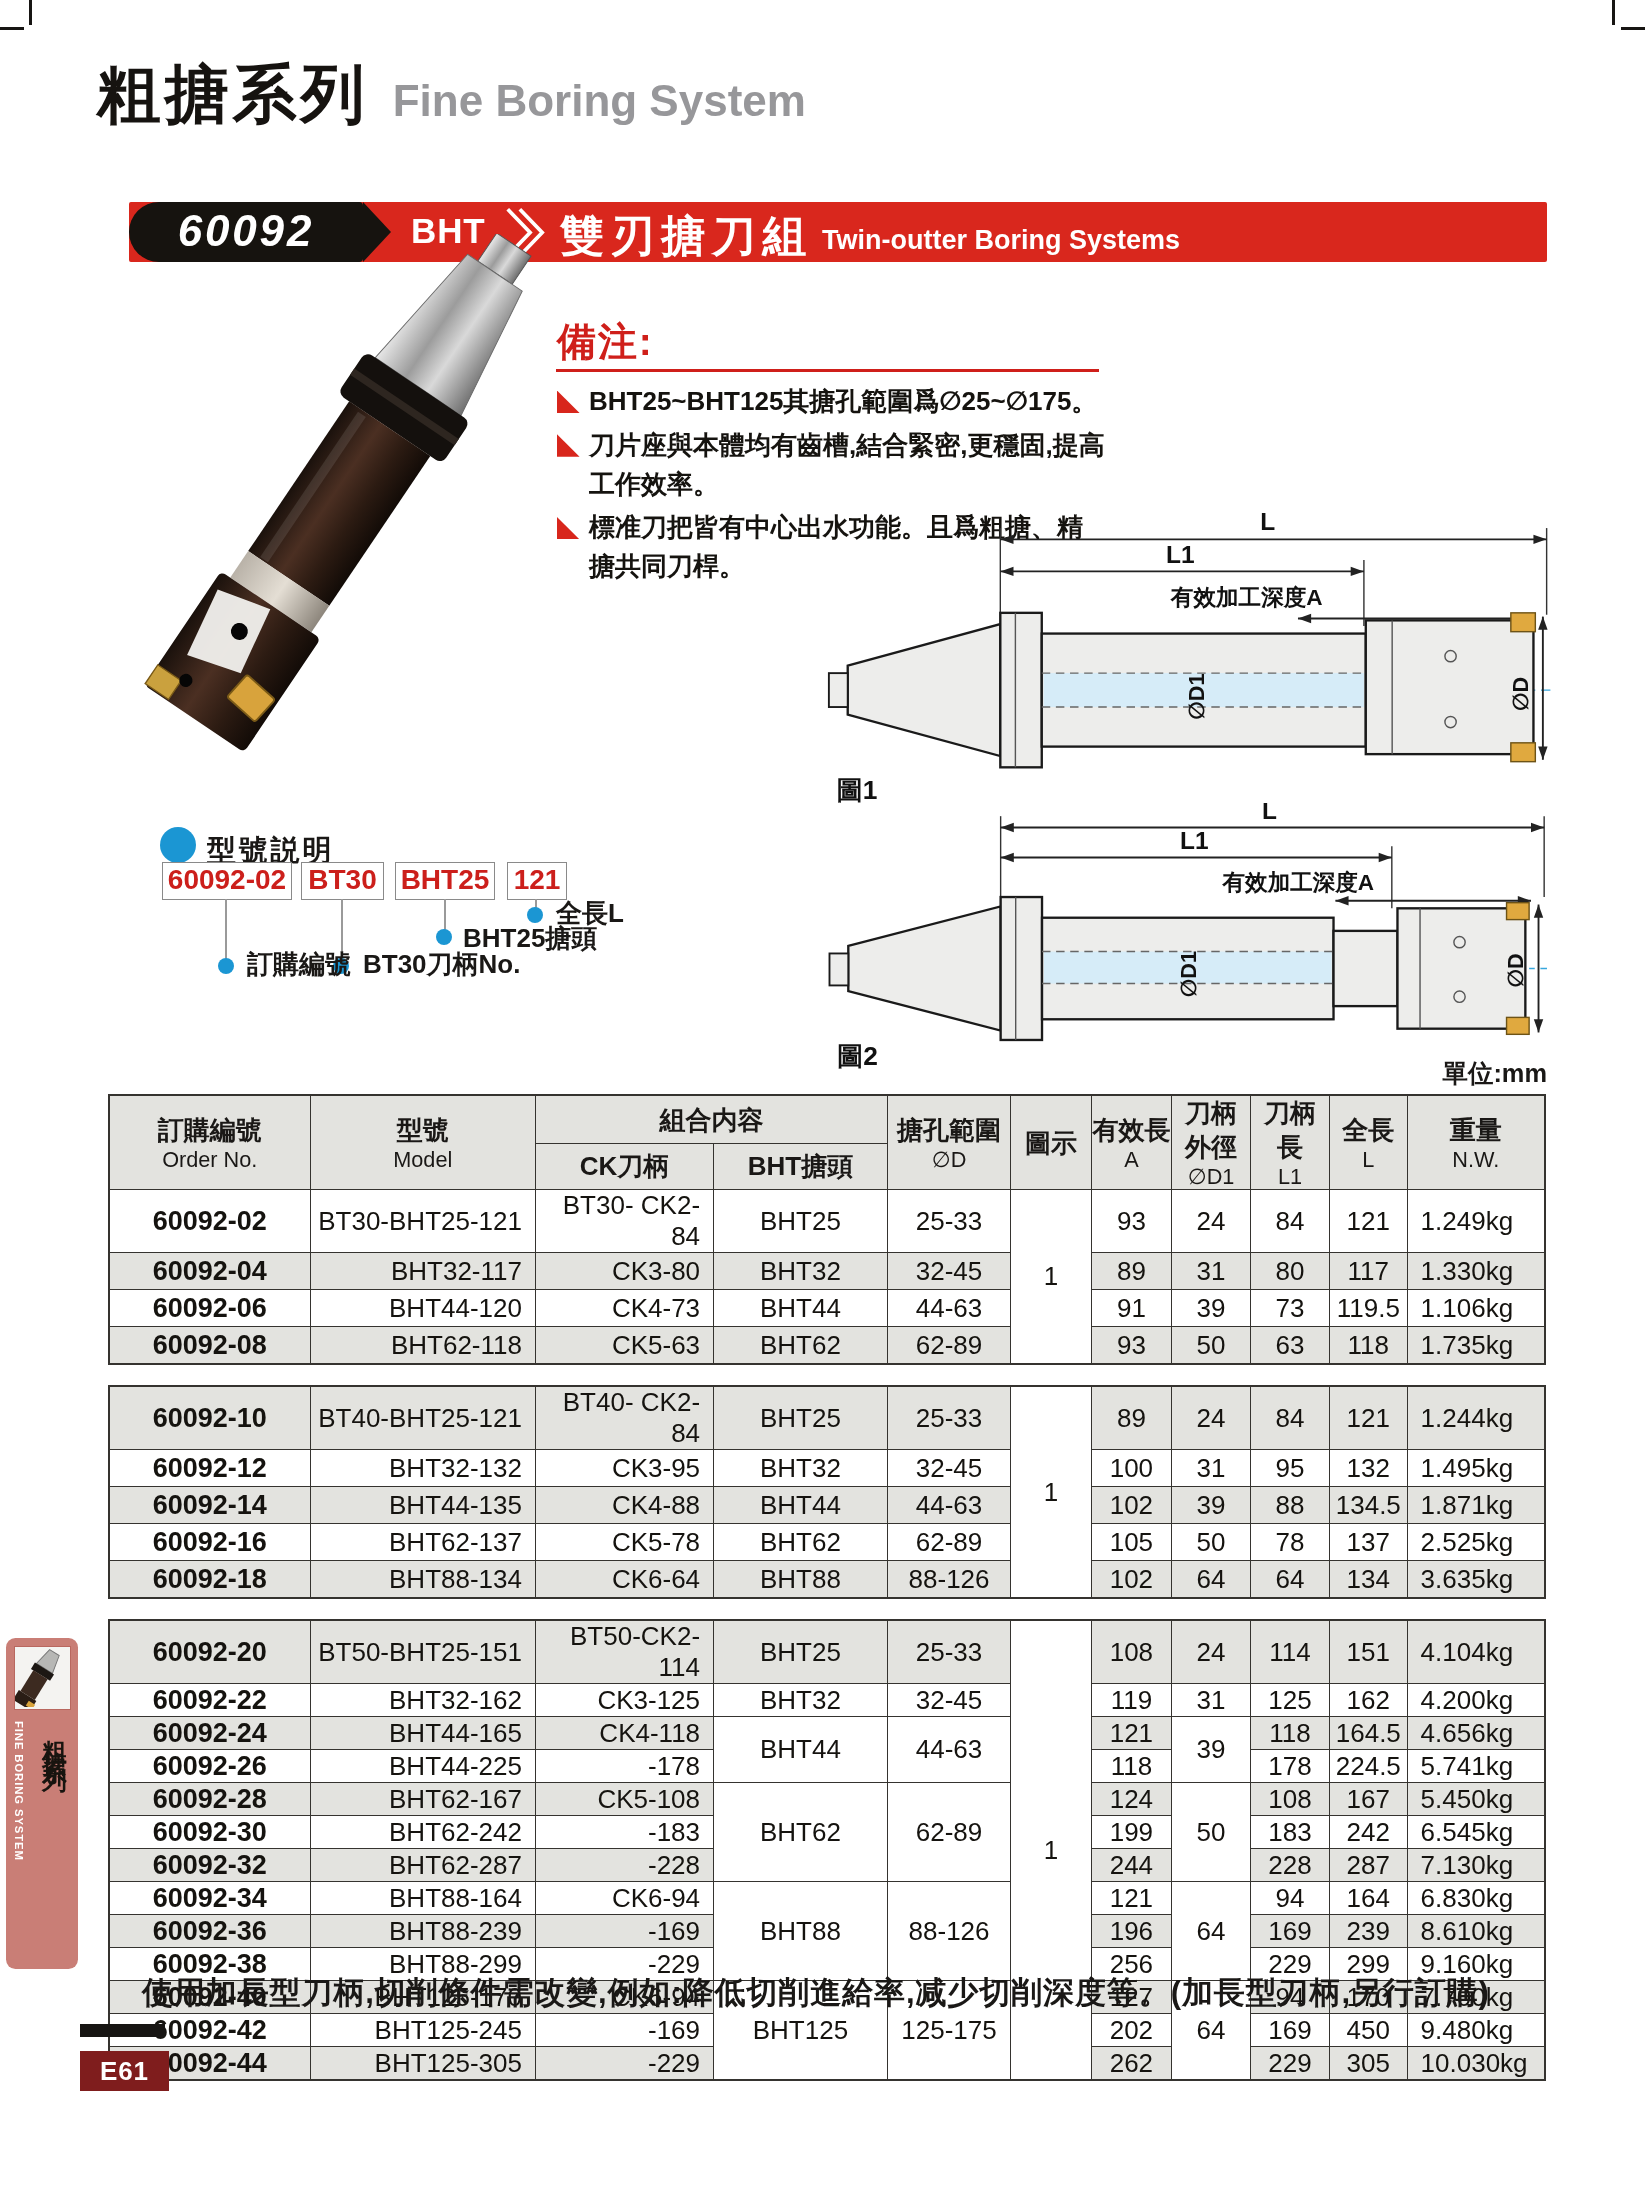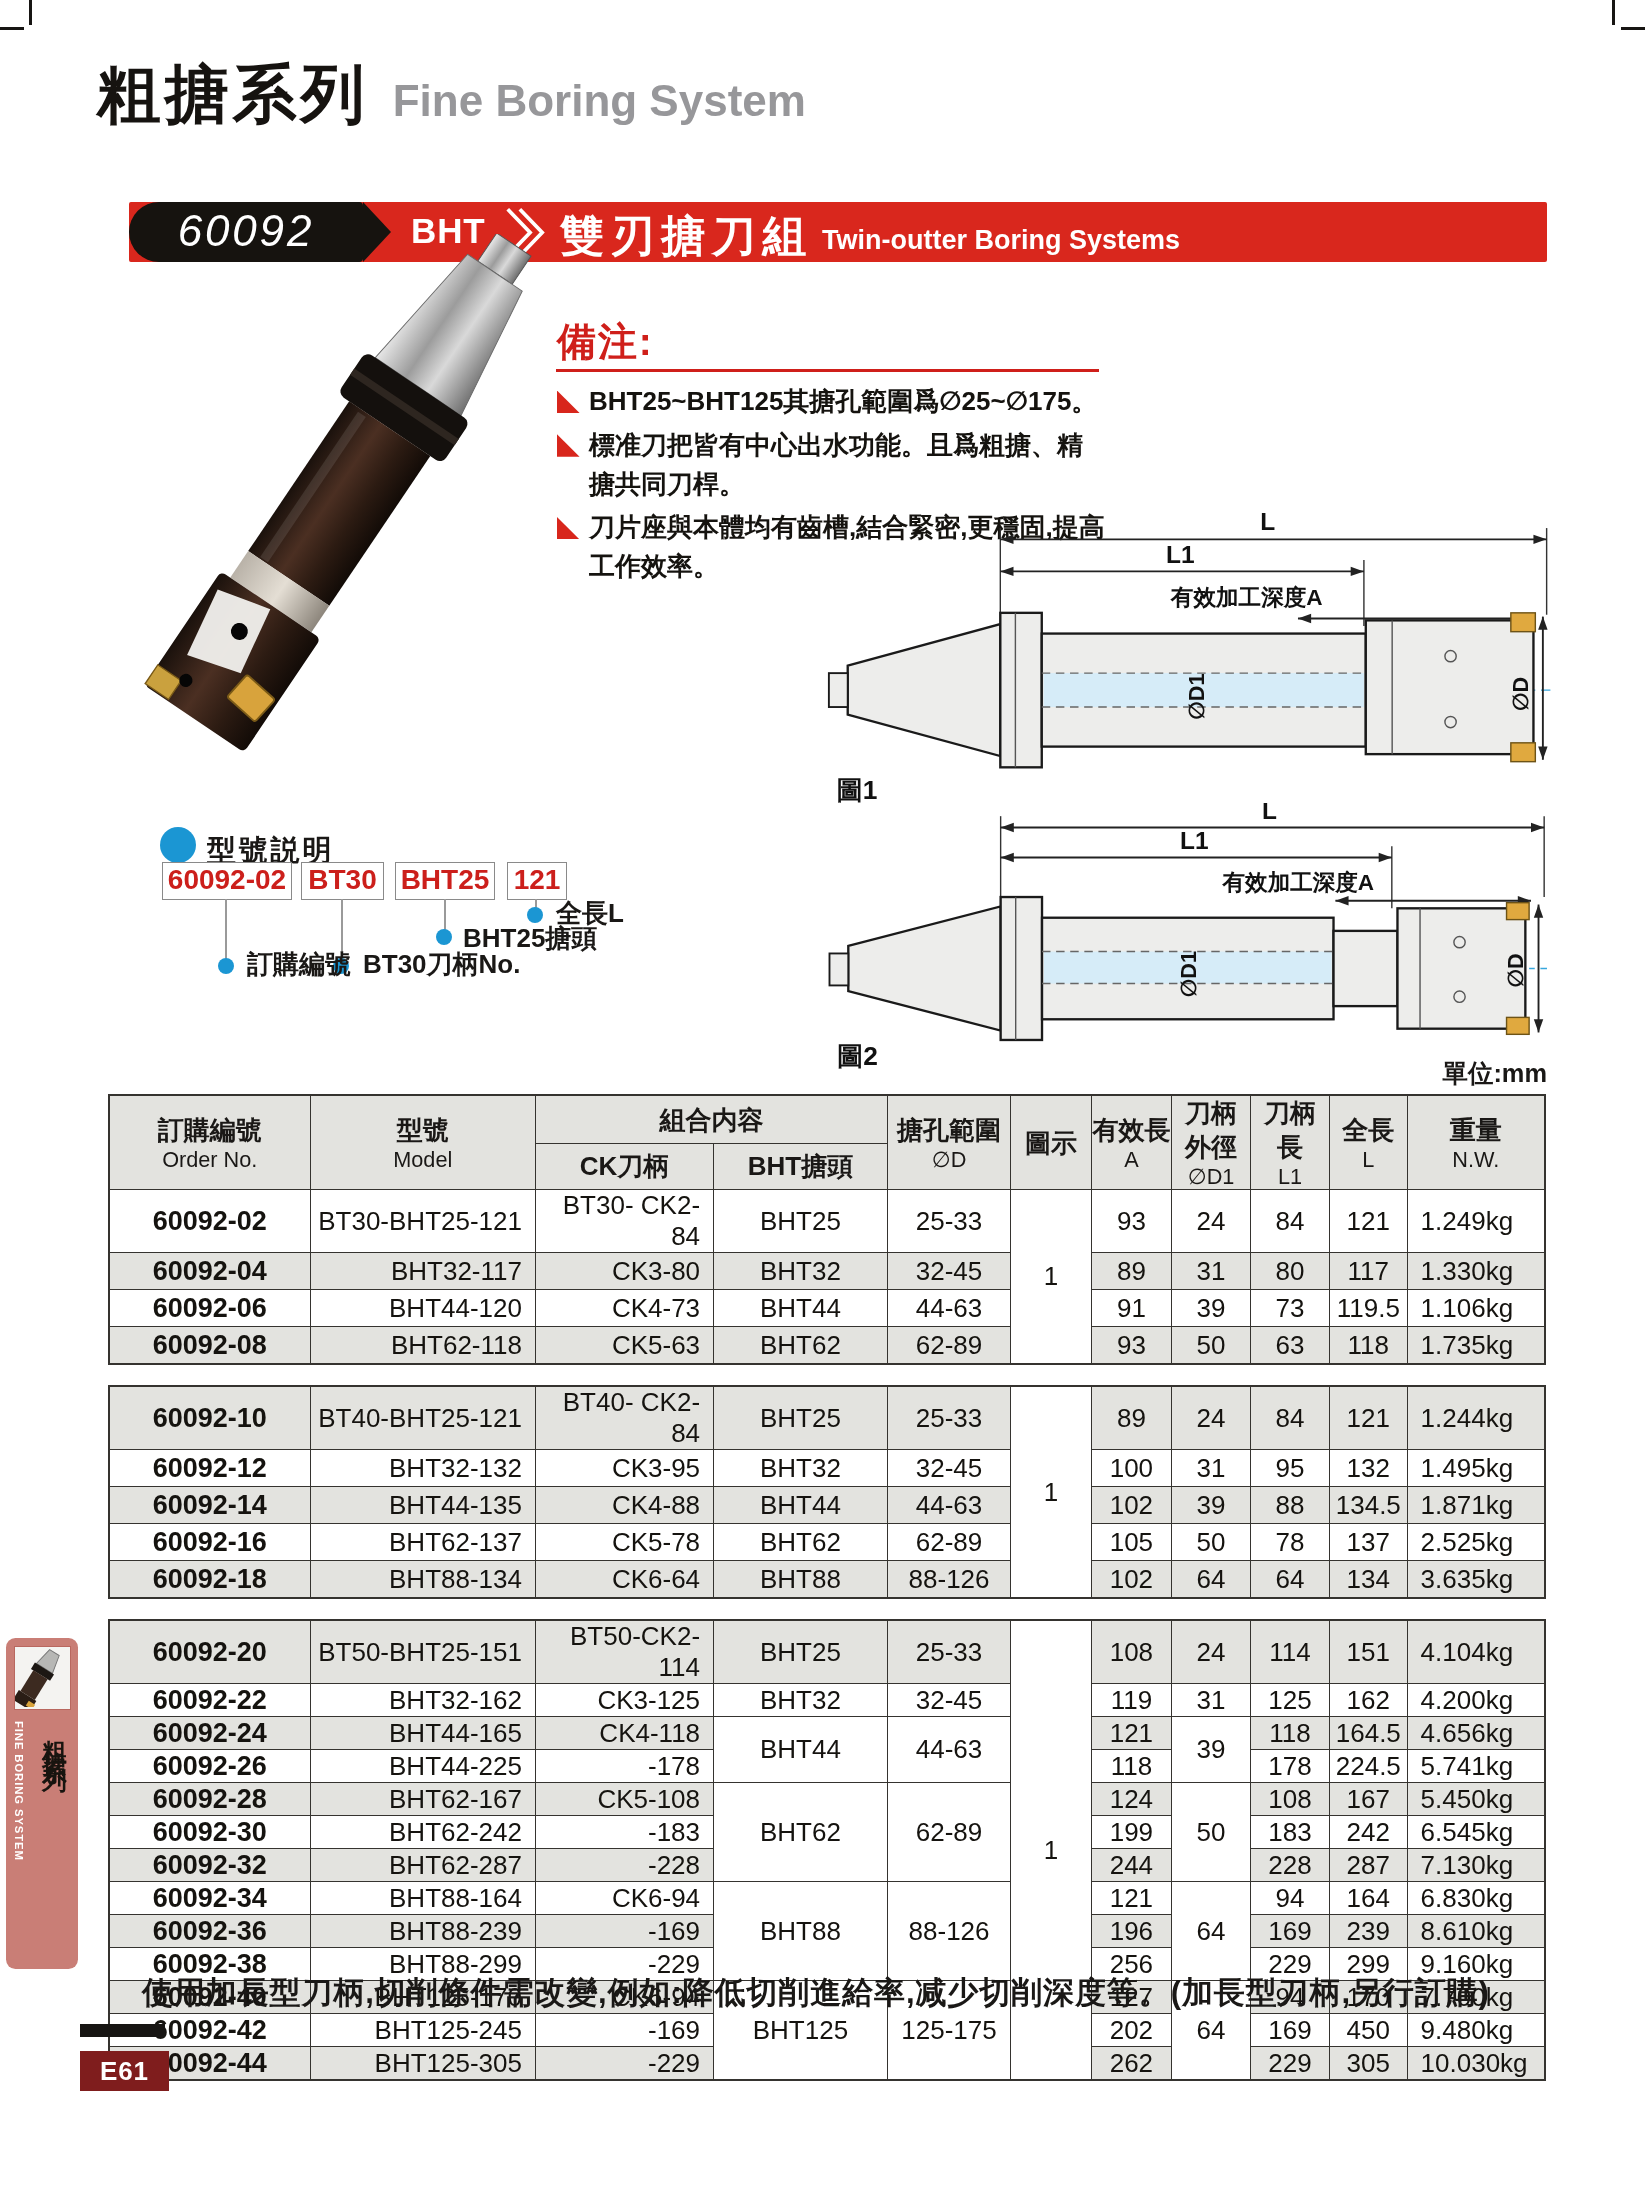--- a/index.html
+++ b/index.html
@@ -11,21 +11,21 @@
   .crop{background:#171513;}
 
   
   .title-row{left:97px;top:62px;display:flex;align-items:baseline;white-space:nowrap;}
   .title-zh{font-size:64px;font-weight:bold;color:#161310;letter-spacing:3.8px;line-height:1;}
   .title-en{font-size:44px;font-weight:bold;color:#97979a;margin-left:24.5px;line-height:1;}
 
   
   .banner{left:129px;top:202px;width:1418px;height:60px;background:#d9271d;border-radius:1.9px;}
   .banner-code{position:absolute;left:0;top:0;width:234px;height:60px;background:#16130f;
-               border-radius:30px 3.8px 3.8px 30px;color:#fff;font-size:44px;font-weight:normal;
+               border-radius:30px 3.8px 3.8px 30px;color:#fff;font-size:44px;font-weight:bold;
                text-align:center;line-height:58px;letter-spacing:2.8px;font-style:italic;}
   .banner-code::after{content:'';position:absolute;right:-28px;top:0;width:0;height:0;
                border-top:30px solid transparent;border-bottom:30px solid transparent;
                border-left:28px solid #16130f;}
   .banner-series{position:absolute;left:282px;top:9.4px;color:#fff;font-size:35px;font-weight:bold;letter-spacing:0.9px;}
   .banner-chevron{position:absolute;left:375px;top:4.7px;}
   .banner-zh{position:absolute;left:431px;top:4.7px;color:#fff;font-size:44px;font-weight:bold;letter-spacing:6.6px;white-space:nowrap;}
   .banner-en{position:absolute;left:693px;top:22.6px;color:#fff;font-size:27px;font-weight:bold;white-space:nowrap;}
 
   
@@ -169,25 +169,25 @@
 
   <div class="abs notes-title">備注:</div>
   <div class="abs notes-underline"></div>
   <div class="abs notes-list">
     <div class="note">
       <div class="note-marker"></div>
       <div class="note-text">BHT25~BHT125其搪孔範圍爲∅25~∅175。</div>
     </div>
     <div class="note">
       <div class="note-marker"></div>
-      <div class="note-text">標准刀把皆有中心出水功能。且爲粗搪、精搪共同刀桿。</div>
+      <div class="note-text">刀片座與本體均有齒槽,結合緊密,更穩固,提高工作效率。</div>
     </div>
     <div class="note">
       <div class="note-marker"></div>
-      <div class="note-text">刀片座與本體均有齒槽,結合緊密,更穩固,提高工作效率。</div>
+      <div class="note-text">標准刀把皆有中心出水功能。且爲粗搪、精搪共同刀桿。</div>
     </div>
   </div>
 
   <svg class="abs fig1" width="730" height="292" viewBox="0 0 775 310">
     <line x1="184" y1="16" x2="184" y2="125" stroke="#333" stroke-width="1.5"></line>
     <line x1="764" y1="16" x2="764" y2="108" stroke="#333" stroke-width="1.5"></line>
     <line x1="570" y1="50" x2="570" y2="120" stroke="#333" stroke-width="1.5"></line>
     <line x1="184" y1="28" x2="764" y2="28" stroke="#222" stroke-width="2"></line>
     <polygon points="184,28 198,23 198,33" fill="#222"></polygon>
       <polygon points="764,28 750,23 750,33" fill="#222"></polygon>

